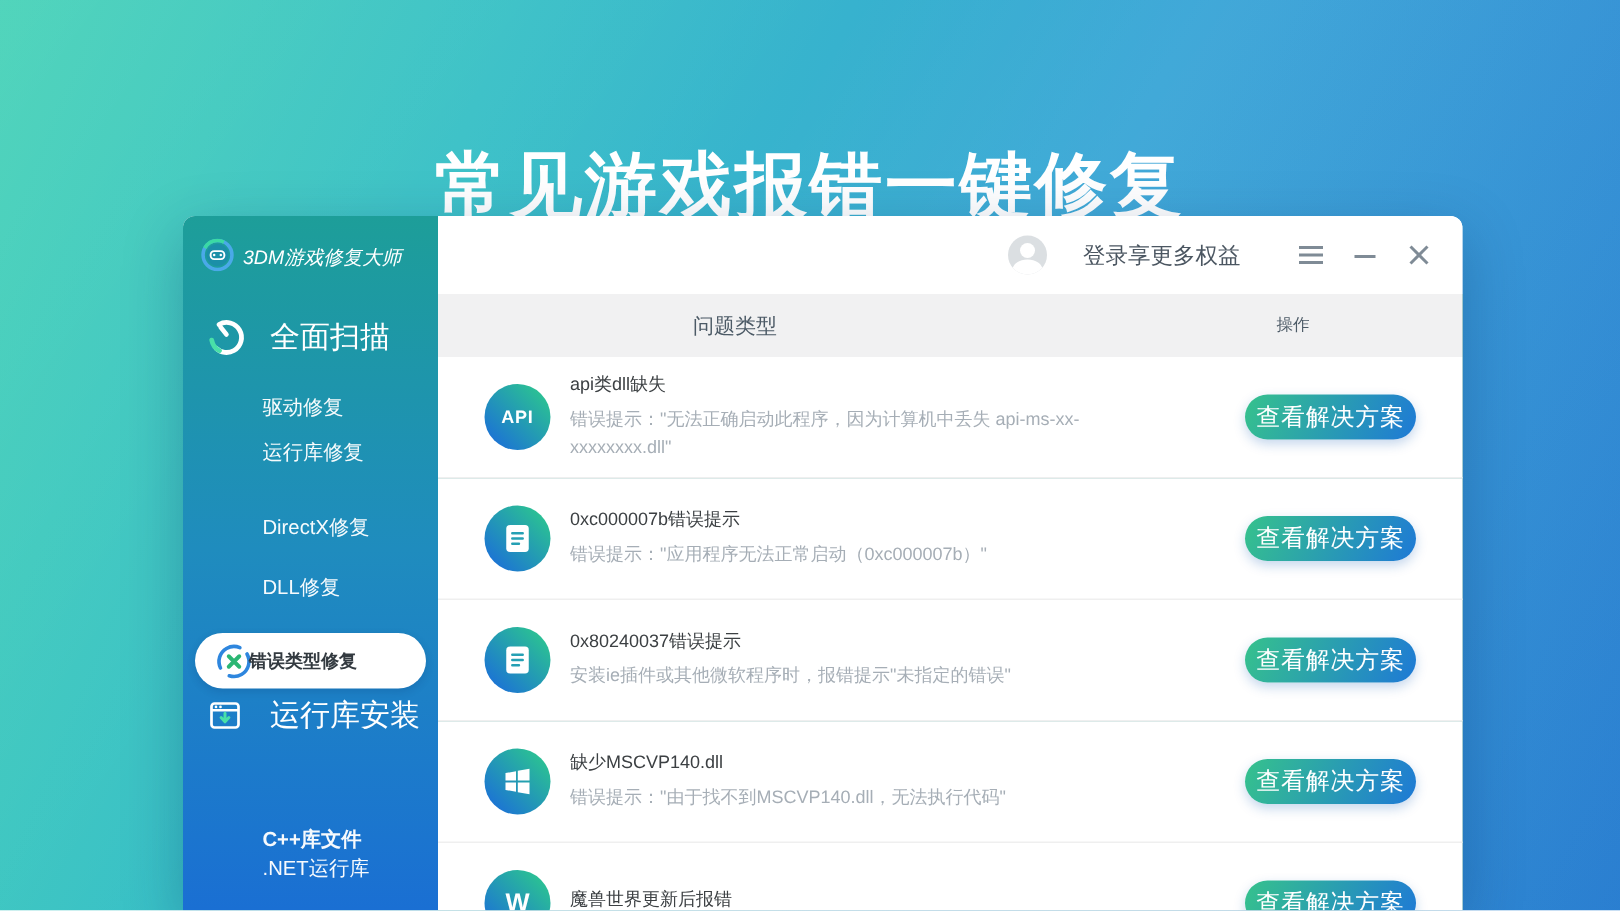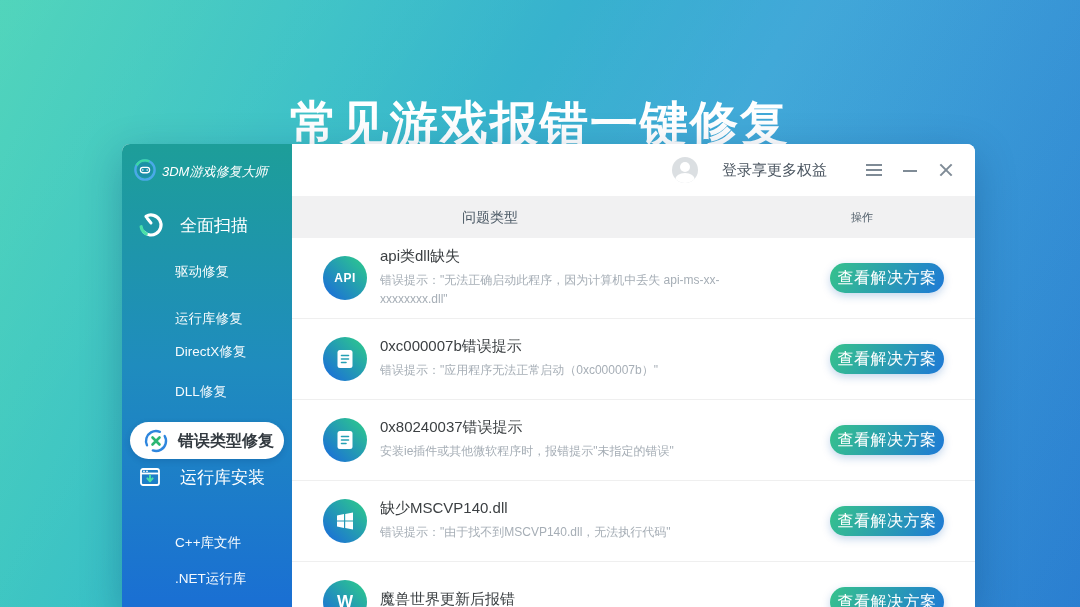--- a/index.html
+++ b/index.html
@@ -21,28 +21,28 @@
   
   .sidebar { position:absolute; left:0; top:0; width:170px; height:100%;
     background:linear-gradient(180deg,#1d9e99 0%,#1f8cbe 48%,#1a6fd3 100%); }
   .brand { position:absolute; left:0; top:0; width:100%; height:52px; }
   .brand-icon { position:absolute; left:12px; top:15px; width:22px; height:22px; }
   .brand-name { position:absolute; left:40px; top:19px; font-size:13px; color:#ffffff;font-style:italic; }
 
   .nav-item { position:absolute; left:0; width:100%; height:30px; cursor:default; }
   .nav-item .nav-icon { position:absolute; left:14px; top:50%; transform:translateY(-50%); }
   .nav-main-label { position:absolute; left:58px; top:50%; transform:translateY(-50%);
-    font-size:17px; color:#ffffff; white-space:nowrap; }
+    font-size:20px; color:#ffffff; white-space:nowrap; }
   .nav-sub-label { position:absolute; left:53px; top:50%; transform:translateY(-50%);
     font-size:13.5px; color:rgba(255,255,255,.96); white-space:nowrap; }
 
   .nav-selected { position:absolute; left:8px; width:154px; height:37px;
     background:#ffffff; border-radius:19px; box-shadow:0 2px 6px rgba(0,30,80,.15); }
   .nav-selected .nav-icon { position:absolute; left:13px; top:50%; transform:translateY(-50%); }
-  .nav-selected .nav-main-label { left:48px; color:#333a40; font-size:16px; font-weight:700; }
+  .nav-selected .nav-main-label { left:36px; color:#333a40; font-size:12px; font-weight:700; }
 
   
   .titlebar { position:absolute; left:170px; top:0; width:683px; height:52px; background:#ffffff;
     display:flex; align-items:center; justify-content:flex-end; padding-right:20px; }
   .avatar { width:26px; height:26px; border-radius:50%; background:#dbdfe2; position:relative; overflow:hidden; flex:0 0 auto; }
   .avatar::before { content:""; position:absolute; left:8px; top:5px; width:10px; height:10px; border-radius:50%; background:#ffffff; }
   .avatar::after { content:""; position:absolute; left:3px; top:16px; width:20px; height:14px; border-radius:50%; background:#ffffff; }
   .login-text { margin-left:24px; font-size:15px; color:#4b5661; }
   .win-controls { display:flex; align-items:center; margin-left:38px; gap:18px; }
   .ctl { position:relative; width:18px; height:18px; cursor:pointer; }
@@ -62,21 +62,21 @@
   .scroll-track { position:absolute; right:0; top:42px; bottom:0; width:8px; background:#fafbfc; }
 
   .row { position:relative; height:81px; display:flex; align-items:center;
     padding-left:31px; border-bottom:1px solid #efefef; background:#ffffff; }
   .row-icon { width:44px; height:44px; border-radius:50%; flex:0 0 auto;
     background:linear-gradient(45deg,#1b6fd8 8%,#2cc68f 92%);
     display:flex; align-items:center; justify-content:center; }
   .icon-glyph-text { color:#ffffff; font-weight:700; font-size:12px; letter-spacing:.5px; }
   .icon-glyph-w { color:#ffffff; font-weight:700; font-size:17px; }
   .row-text { margin-left:13px; width:400px; }
-  .row-title { font-size:15px; color:#3c4043; margin-bottom:5px; }
+  .row-title { font-size:12px; color:#3c4043; margin-bottom:5px; }
   .row-desc { font-size:12px; color:#a6aeb6; line-height:1.6; width:392px; }
   .solution-btn { position:absolute; left:538px; top:50%; transform:translateY(-50%);
     width:114px; height:30px; border-radius:15px; border:none; cursor:pointer;
     background:linear-gradient(115deg,#36c28c 0%,#1e79d6 100%);
     color:#ffffff; font-size:16px; font-family:inherit; letter-spacing:.5px;
     box-shadow:0 3px 8px rgba(20,90,180,.25); }
 </style>
 </head>
 <body>
 
@@ -105,21 +105,21 @@
           <circle cx="15" cy="15" r="10" fill="none" stroke="#ffffff" stroke-width="3.2" stroke-linecap="round" stroke-dasharray="44 19" transform="rotate(-120 15 15)"></circle>
           <circle cx="15" cy="15" r="10" fill="none" stroke="#49e0a8" stroke-width="3.2" stroke-linecap="round" stroke-dasharray="9 54" transform="rotate(118 15 15)"></circle>
           <path d="M11 8 L15 13" stroke="#ffffff" stroke-width="3" stroke-linecap="round"></path>
         </svg>
         <span class="nav-main-label">全面扫描</span>
       </div>
 
       <div class="nav-item" style="top:113px;padding-left:39px;">
         <span class="nav-sub-label">驱动修复</span>
       </div>
-      <div class="nav-item" style="top:160px;">
+      <div class="nav-item" style="top:143px;">
         <span class="nav-sub-label">运行库修复</span>
       </div>
       <div class="nav-item" style="top:193px;">
         <span class="nav-sub-label">DirectX修复</span>
       </div>
       <div class="nav-item" style="top:233px;">
         <span class="nav-sub-label">DLL修复</span>
       </div>
 
       <div class="nav-selected" style="top:278px;">
@@ -134,21 +134,21 @@
         <svg class="nav-icon" style="left:16px" width="24" height="24" viewBox="0 0 24 24">
           <rect x="3" y="4" width="18" height="16" rx="2" fill="none" stroke="#ffffff" stroke-width="1.8"></rect>
           <path d="M3 8.5 H21" stroke="#ffffff" stroke-width="1.8"></path>
           <circle cx="6" cy="6.3" r="0.9" fill="#ffffff"></circle>
           <circle cx="9" cy="6.3" r="0.9" fill="#ffffff"></circle>
           <path d="M12 10.5 V15.5 M9.4 13.4 L12 16.2 L14.6 13.4" fill="none" stroke="#49e0a8" stroke-width="2" stroke-linecap="round" stroke-linejoin="round"></path>
         </svg>
         <span class="nav-main-label">运行库安装</span>
       </div>
 
-      <div class="nav-item" style="top:384px;">
+      <div class="nav-item" style="top:401px;font-weight:bold;">
         <span class="nav-sub-label">C++库文件</span>
       </div>
       <div class="nav-item" style="top:420px;">
         <span class="nav-sub-label">.NET运行库</span>
       </div>
     </div>
 
     <div class="titlebar">
       <div class="avatar"></div>
       <span class="login-text">登录享更多权益</span>

